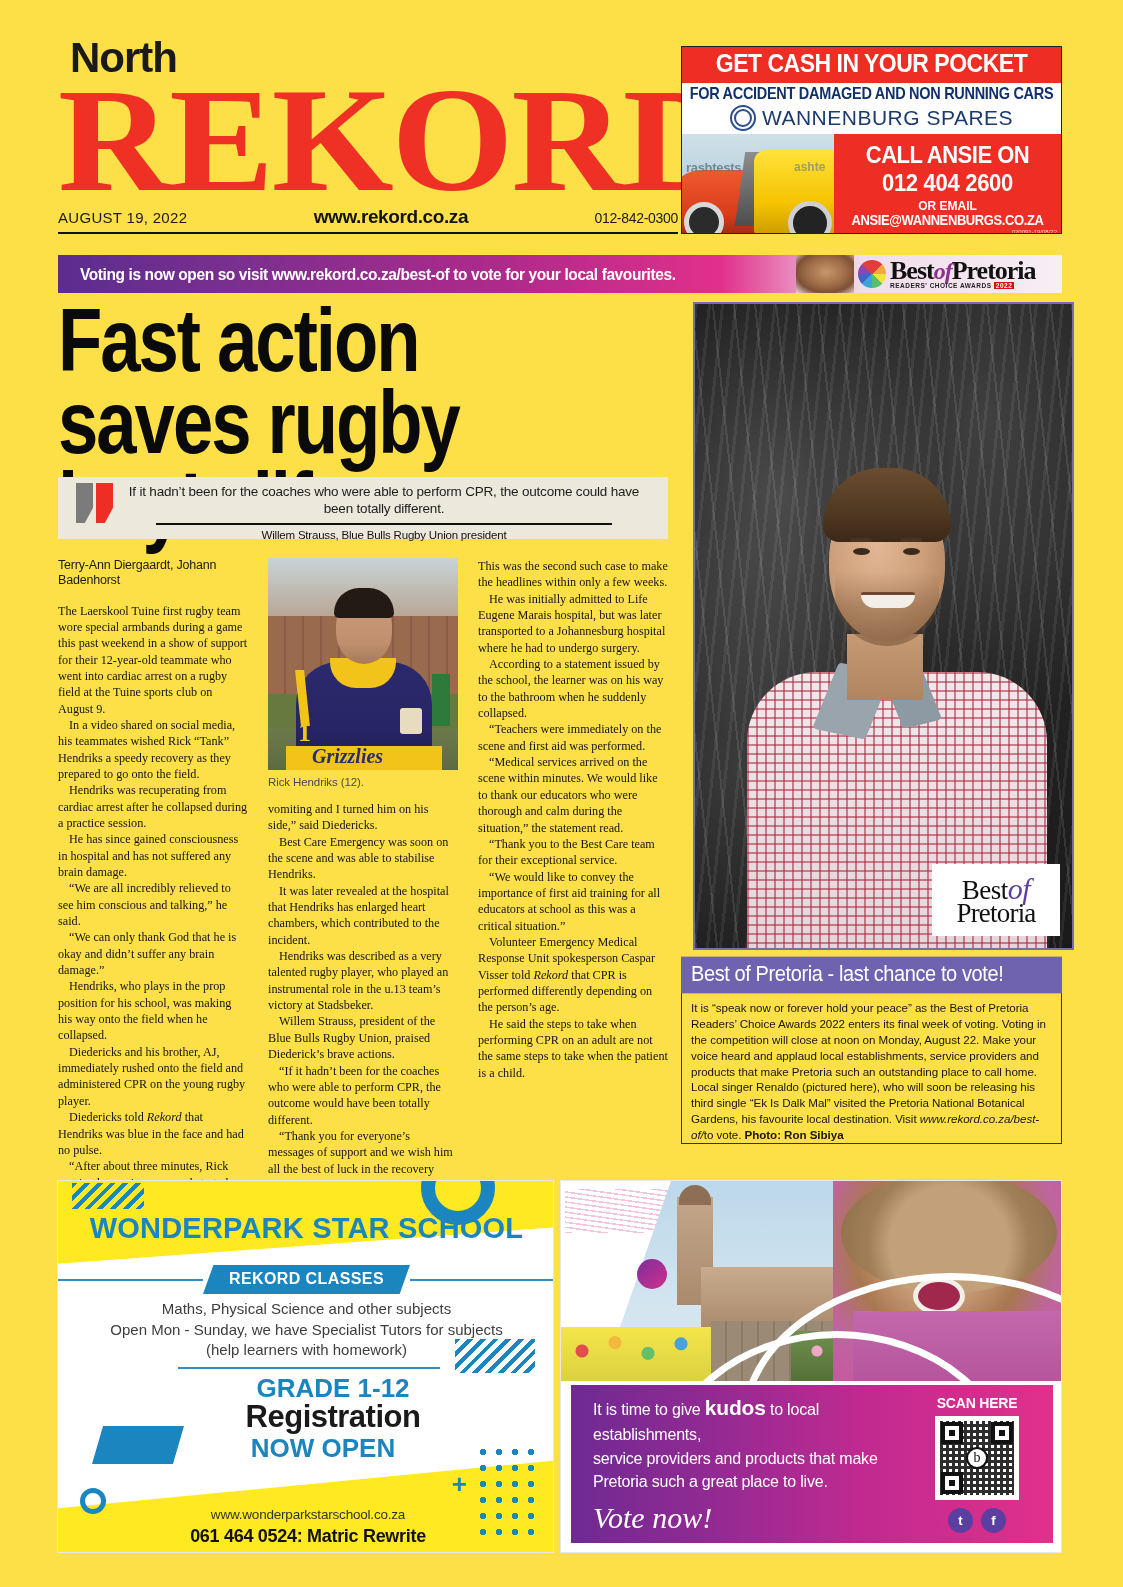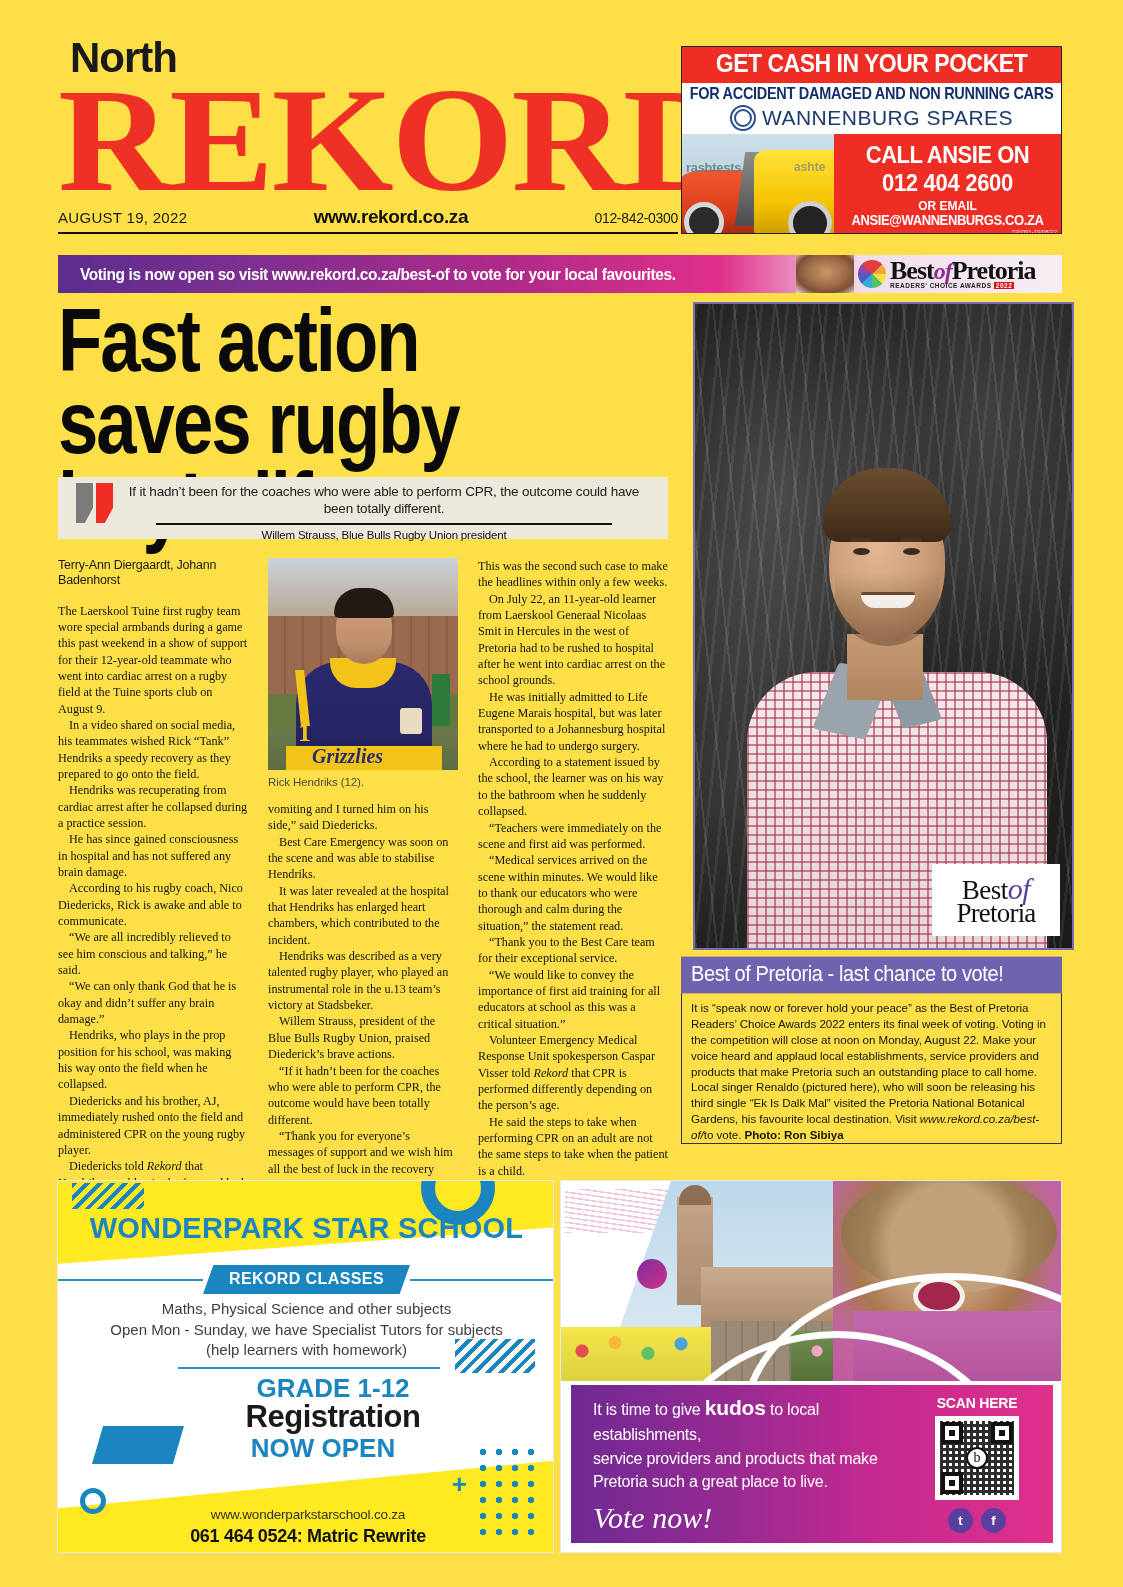--- a/index.html
+++ b/index.html
@@ -484,21 +484,20 @@
   </div>
 
   <div class="article">
     <div class="col col1">
       <div class="byline">Terry-Ann Diergaardt, Johann Badenhorst</div>
       <div class="bodytext">
           <p class="first">The Laerskool Tuine first rugby team wore special armbands during a game this past weekend in a show of support for their 12-year-old teammate who went into cardiac arrest on a rugby field at the Tuine sports club on August 9.</p>
           <p class="">In a video shared on social media, his teammates wished Rick “Tank” Hendriks a speedy recovery as they prepared to go onto the field.</p>
           <p class="">Hendriks was recuperating from cardiac arrest after he collapsed during a practice session.</p>
           <p class="">He has since gained consciousness in hospital and has not suffered any brain damage.</p>
-          <p class="">According to his rugby coach, Nico Diedericks, Rick is awake and able to communicate.</p>
           <p class="">“We are all incredibly relieved to see him conscious and talking,” he said.</p>
           <p class="">“We can only thank God that he is okay and didn’t suffer any brain damage.”</p>
           <p class="">Hendriks, who plays in the prop position for his school, was making his way onto the field when he collapsed.</p>
           <p class="">Diedericks and his brother, AJ, immediately rushed onto the field and administered CPR on the young rugby player.</p>
           <p class="">Diedericks told <i>Rekord</i> that Hendriks was blue in the face and had no pulse.</p>
           <p class="">“After about three minutes, Rick regained consciousness and started</p>
         </div>
     </div>
     <div class="col col2">
       <div class="rickphoto">
@@ -522,21 +521,20 @@
           <p class="">It was later revealed at the hospital that Hendriks has enlarged heart chambers, which contributed to the incident.</p>
           <p class="">Hendriks was described as a very talented rugby player, who played an instrumental role in the u.13 team’s victory at Stadsbeker.</p>
           <p class="">Willem Strauss, president of the Blue Bulls Rugby Union, praised Diederick’s brave actions.</p>
           <p class="">“If it hadn’t been for the coaches who were able to perform CPR, the outcome would have been totally different.</p>
           <p class="">“Thank you for everyone’s messages of support and we wish him all the best of luck in the recovery process,” said Strauss.</p>
         </div>
     </div>
     <div class="col col3">
       <div class="bodytext">
           <p class="first">This was the second such case to make the headlines within only a few weeks.</p>
-          <p class="">On July 22, an 11-year-old learner from Laerskool Generaal Nicolaas Smit in Hercules in the west of Pretoria had to be rushed to hospital after he went into cardiac arrest on the school grounds.</p>
           <p class="">He was initially admitted to Life Eugene Marais hospital, but was later transported to a Johannesburg hospital where he had to undergo surgery.</p>
           <p class="">According to a statement issued by the school, the learner was on his way to the bathroom when he suddenly collapsed.</p>
           <p class="">“Teachers were immediately on the scene and first aid was performed.</p>
           <p class="">“Medical services arrived on the scene within minutes. We would like to thank our educators who were thorough and calm during the situation,” the statement read.</p>
           <p class="">“Thank you to the Best Care team for their exceptional service.</p>
           <p class="">“We would like to convey the importance of first aid training for all educators at school as this was a critical situation.”</p>
           <p class="">Volunteer Emergency Medical Response Unit spokesperson Caspar Visser told <i>Rekord</i> that CPR is performed differently depending on the person’s age.</p>
           <p class="">He said the steps to take when performing CPR on an adult are not the same steps to take when the patient is a child.</p>
         </div>
     </div>

